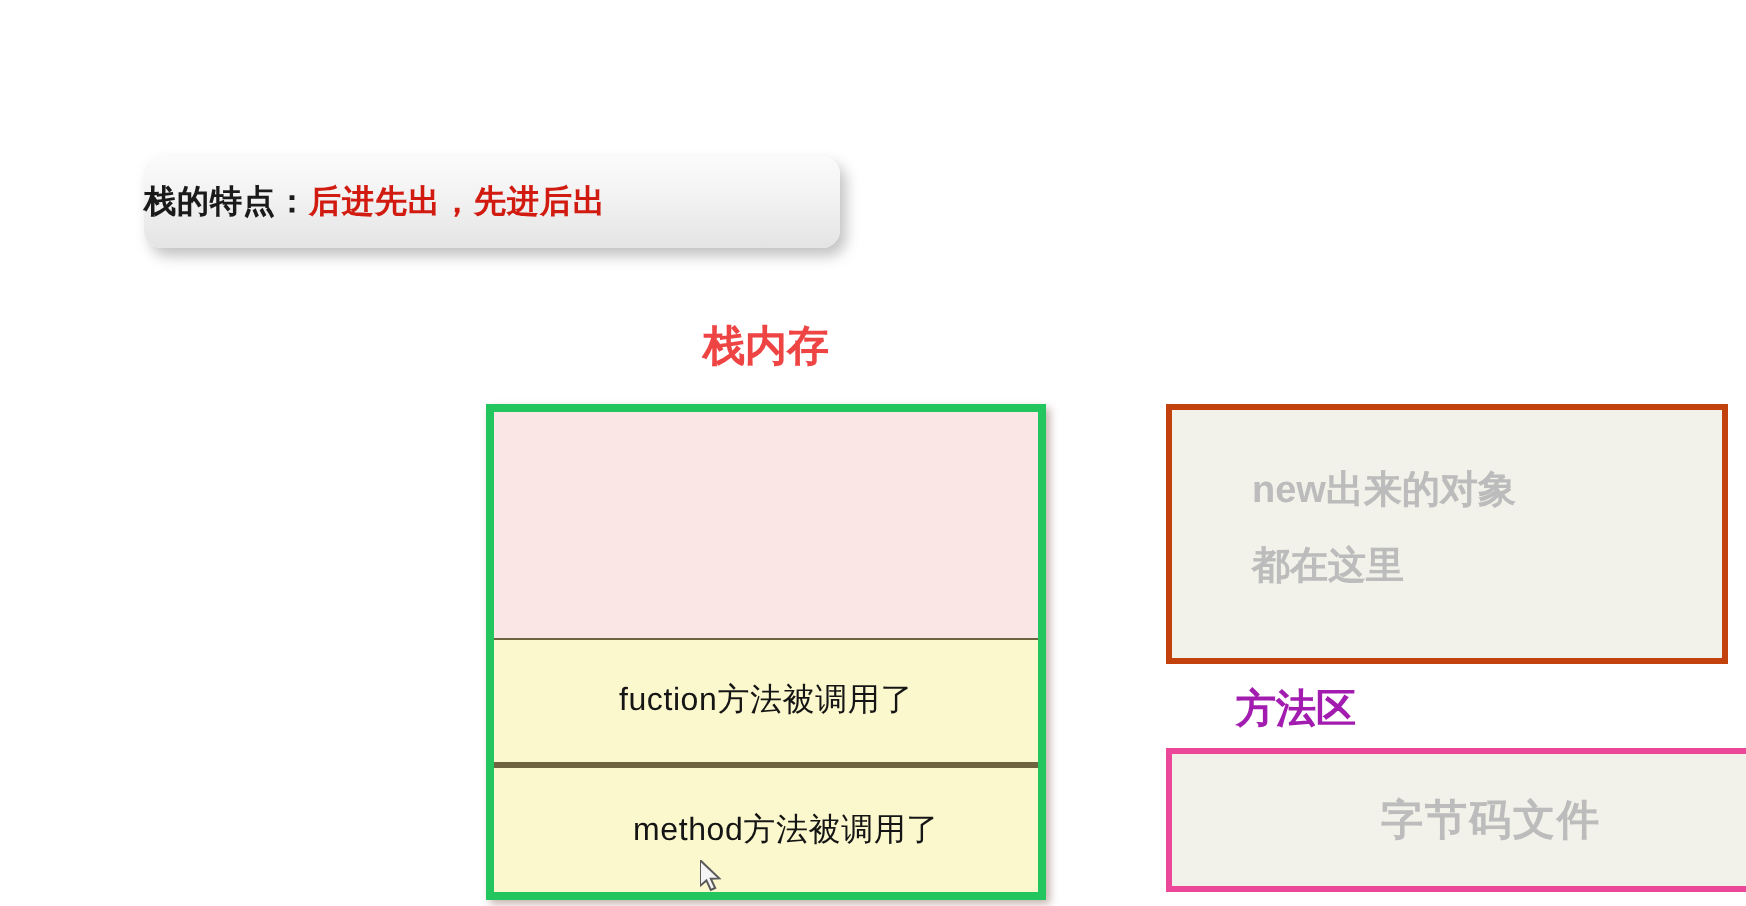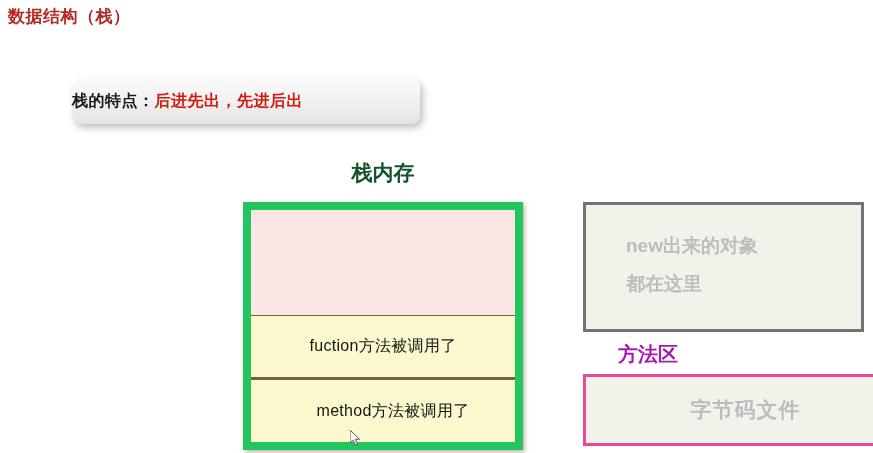--- a/index.html
+++ b/index.html
@@ -64,21 +64,21 @@
     position: absolute;
     font-size: 21px;
     font-weight: bold;
     white-space: nowrap;
   }
   .heading-stack {
     left: 243px;
     top: 159px;
     width: 280px;
     text-align: center;
-    color: #14532d;
+    color: #ef4444;
   }
   .heading-heap {
     left: 583px;
     top: 159px;
     width: 281px;
     text-align: center;
     color: #1a73c8;
   }
   .heading-method {
     left: 618px;
@@ -88,21 +88,21 @@
   }
 
   
   .stack-box {
     position: absolute;
     left: 243px;
     top: 202px;
     width: 280px;
     height: 248px;
     box-sizing: border-box;
-    border: 8px solid #22c55e;
+    border: 4px solid #22c55e;
     background: #fbe6e6;
     box-shadow: 2px 2px 4px rgba(90,40,30,0.35);
   }
   .stack-frames {
     position: absolute;
     left: 0;
     bottom: 0;
     width: 100%;
   }
   .stack-frame {
@@ -133,21 +133,21 @@
   }
 
   
   .heap-box {
     position: absolute;
     left: 583px;
     top: 202px;
     width: 281px;
     height: 130px;
     box-sizing: border-box;
-    border: 3px solid #737373;
+    border: 3px solid #c2410c;
     background: #f2f2ea;
     padding: 22px 0 0 40px;
   }
   .heap-line {
     font-size: 19px;
     font-weight: bold;
     color: #bcbcbc;
     line-height: 38px;
     white-space: nowrap;
   }
@@ -182,21 +182,20 @@
     width: 12px;
     height: 18px;
     pointer-events: none;
   }
 </style>
 </head>
 <body>
 
 <div id="slide">
 
-  <div class="slide-title">数据结构（栈）</div>
 
   <div class="callout">
     <div class="callout-text">
       <span>栈的特点：</span><span class="hl">后进先出，先进后出</span>
     </div>
   </div>
 
   <div class="heading heading-stack">栈内存</div>
 
   <div class="stack-box">

